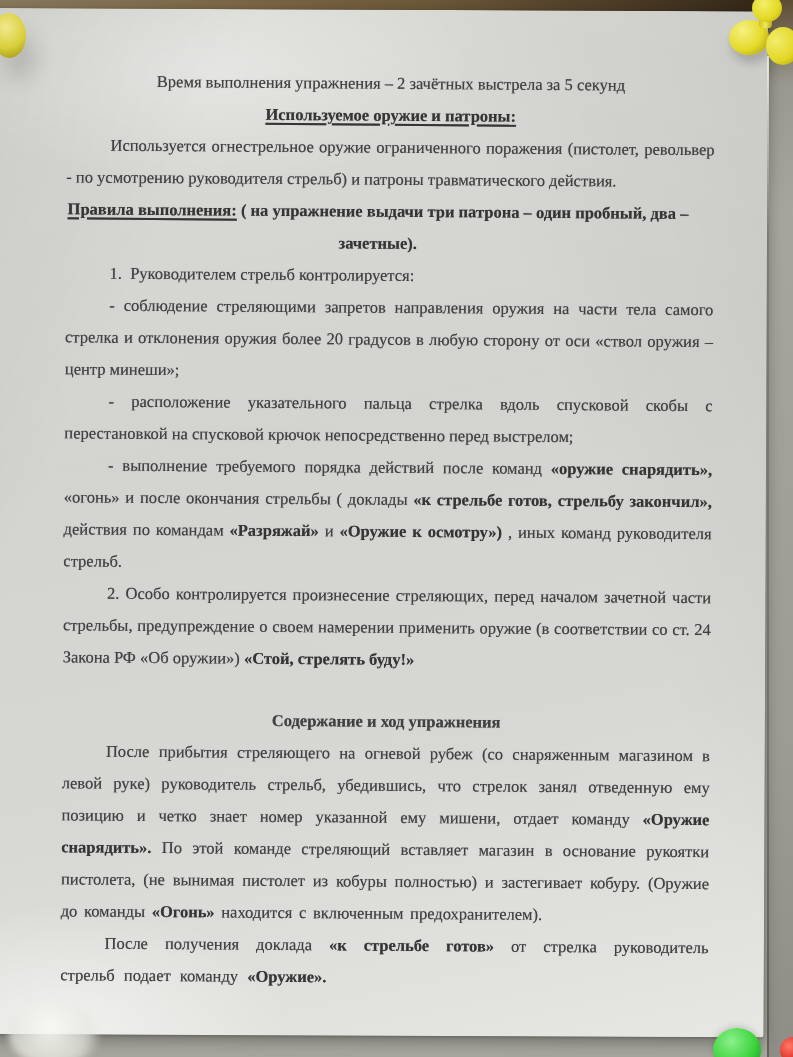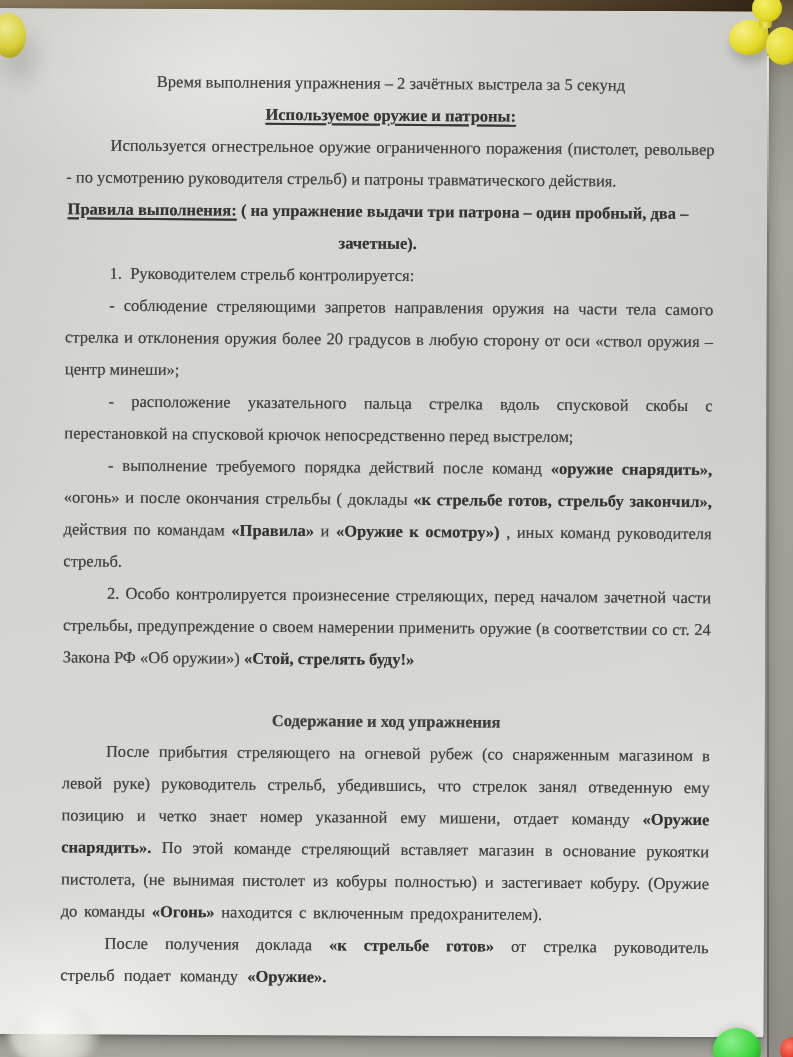--- a/index.html
+++ b/index.html
@@ -120,21 +120,21 @@
       <p class="ind">Используется огнестрельное оружие ограниченного поражения (пистолет, револьвер - по усмотрению руководителя стрельб) и патроны травматического действия.</p>
 
       <p class="center h-rules"><b class="u">Правила выполнения:</b><b> ( на упражнение выдачи три патрона – один пробный, два – зачетные).</b></p>
 
       <p class="ind">1.&nbsp; Руководителем стрельб контролируется:</p>
 
       <p class="ind">- соблюдение стреляющими запретов направления оружия на части тела самого стрелка и отклонения оружия более 20 градусов в любую сторону от оси «ствол оружия – центр минеши»;</p>
 
       <p class="ind">- расположение указательного пальца стрелка вдоль спусковой скобы с перестановкой на спусковой крючок непосредственно перед выстрелом;</p>
 
-      <p class="ind"><span>- выполнение требуемого порядка действий после команд </span><b>«оружие снарядить»,</b><span> «огонь» и после окончания стрельбы ( доклады </span><b>«к стрельбе готов, стрельбу закончил»,</b><span> действия по командам </span><b>«Правила»</b><span> и </span><b>«Оружие к осмотру»)</b><span> , иных команд руководителя стрельб.</span></p>
+      <p class="ind"><span>- выполнение требуемого порядка действий после команд </span><b>«оружие снарядить»,</b><span> «огонь» и после окончания стрельбы ( доклады </span><b>«к стрельбе готов, стрельбу закончил»,</b><span> действия по командам </span><b>«Разряжай»</b><span> и </span><b>«Оружие к осмотру»)</b><span> , иных команд руководителя стрельб.</span></p>
 
       <p class="ind"><span>2. Особо контролируется произнесение стреляющих, перед началом зачетной части стрельбы, предупреждение о своем намерении применить оружие (в соответствии со ст. 24 Закона РФ «Об оружии») </span><b>«Стой, стрелять буду!»</b></p>
 
       <p class="center h-content">Содержание и ход упражнения</p>
 
       <p class="ind w1"><span>После прибытия стреляющего на огневой рубеж (со снаряженным магазином в левой руке) руководитель стрельб, убедившись, что стрелок занял отведенную ему позицию и четко знает номер указанной ему мишени, отдает команду </span><b>«Оружие снарядить».</b><span> По этой команде стреляющий вставляет магазин в основание рукоятки пистолета, (не вынимая пистолет из кобуры полностью) и застегивает кобуру. (Оружие до команды </span><b>«Огонь»</b><span> находится с включенным предохранителем).</span></p>
 
       <p class="ind w2"><span>После получения доклада </span><b>«к стрельбе готов»</b><span> от стрелка руководитель стрельб подает команду </span><b>«Оружие».</b></p>
 
     </div>

